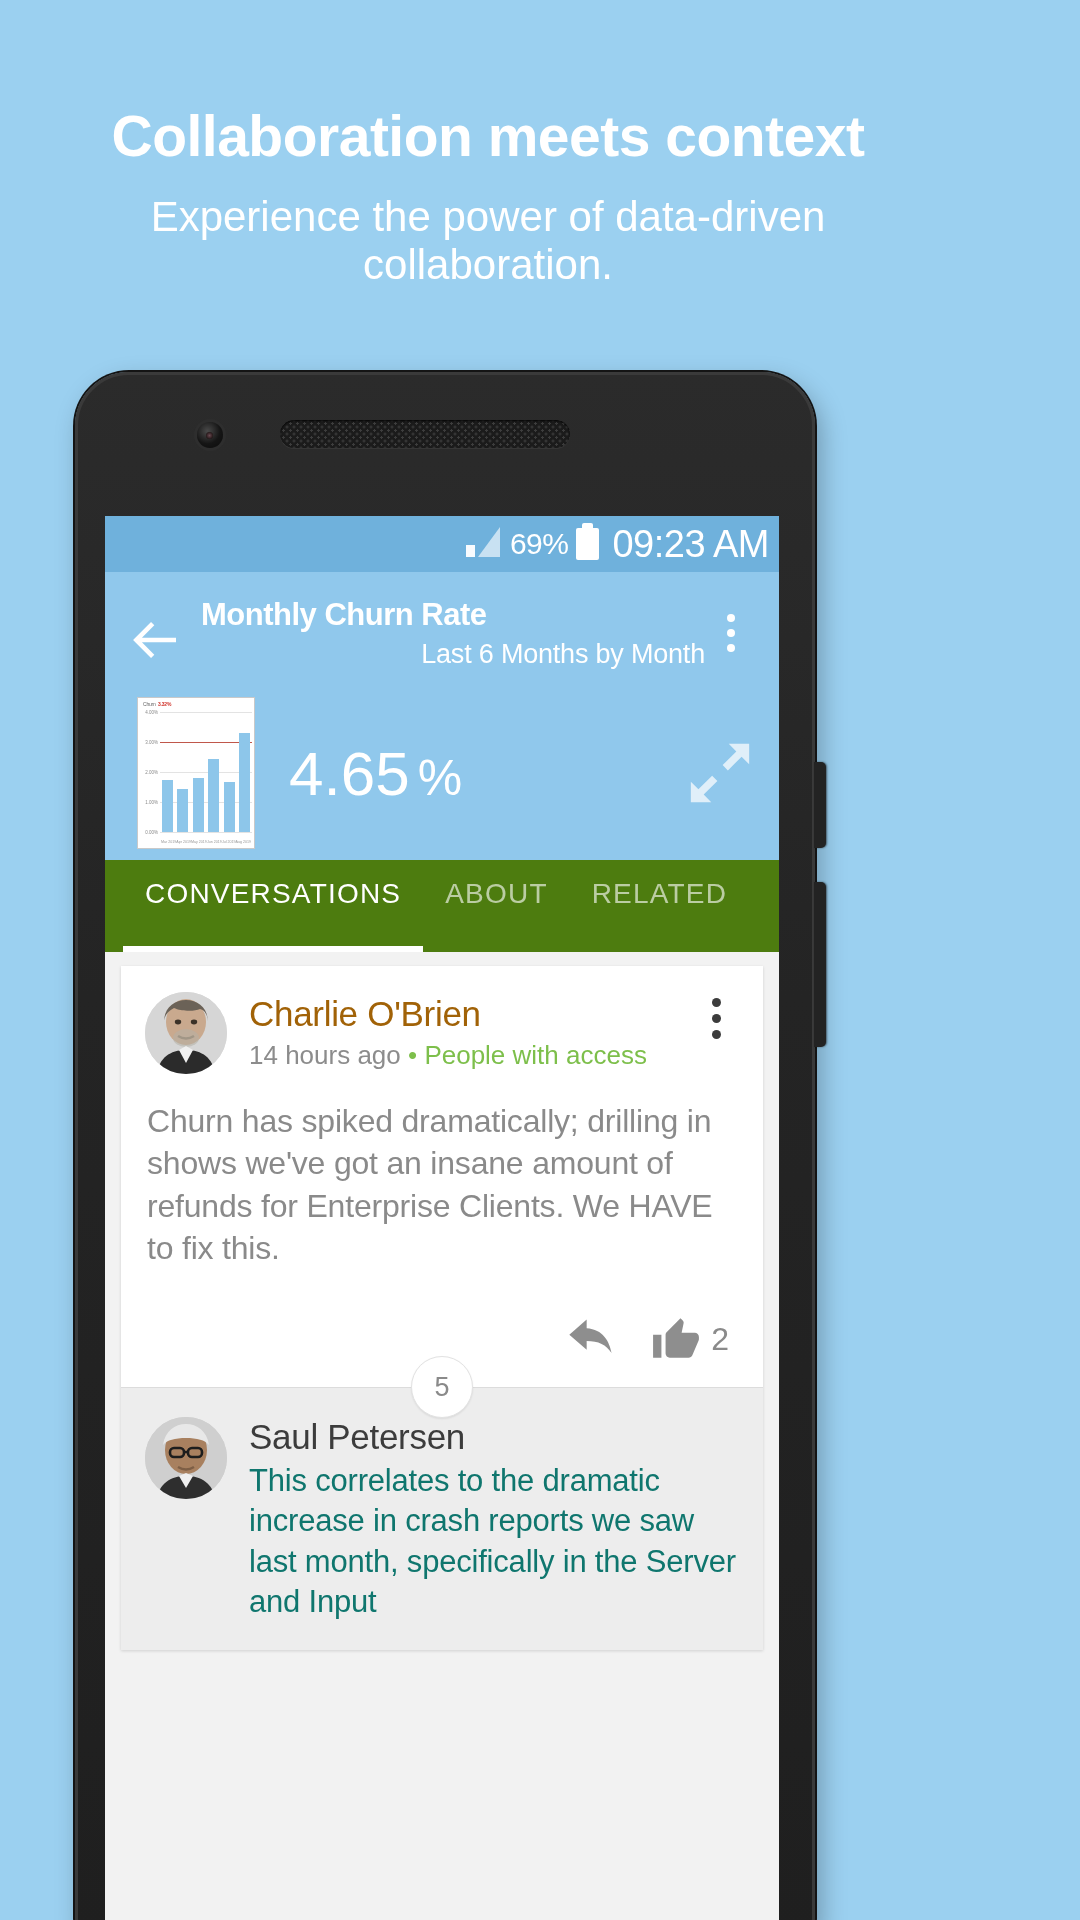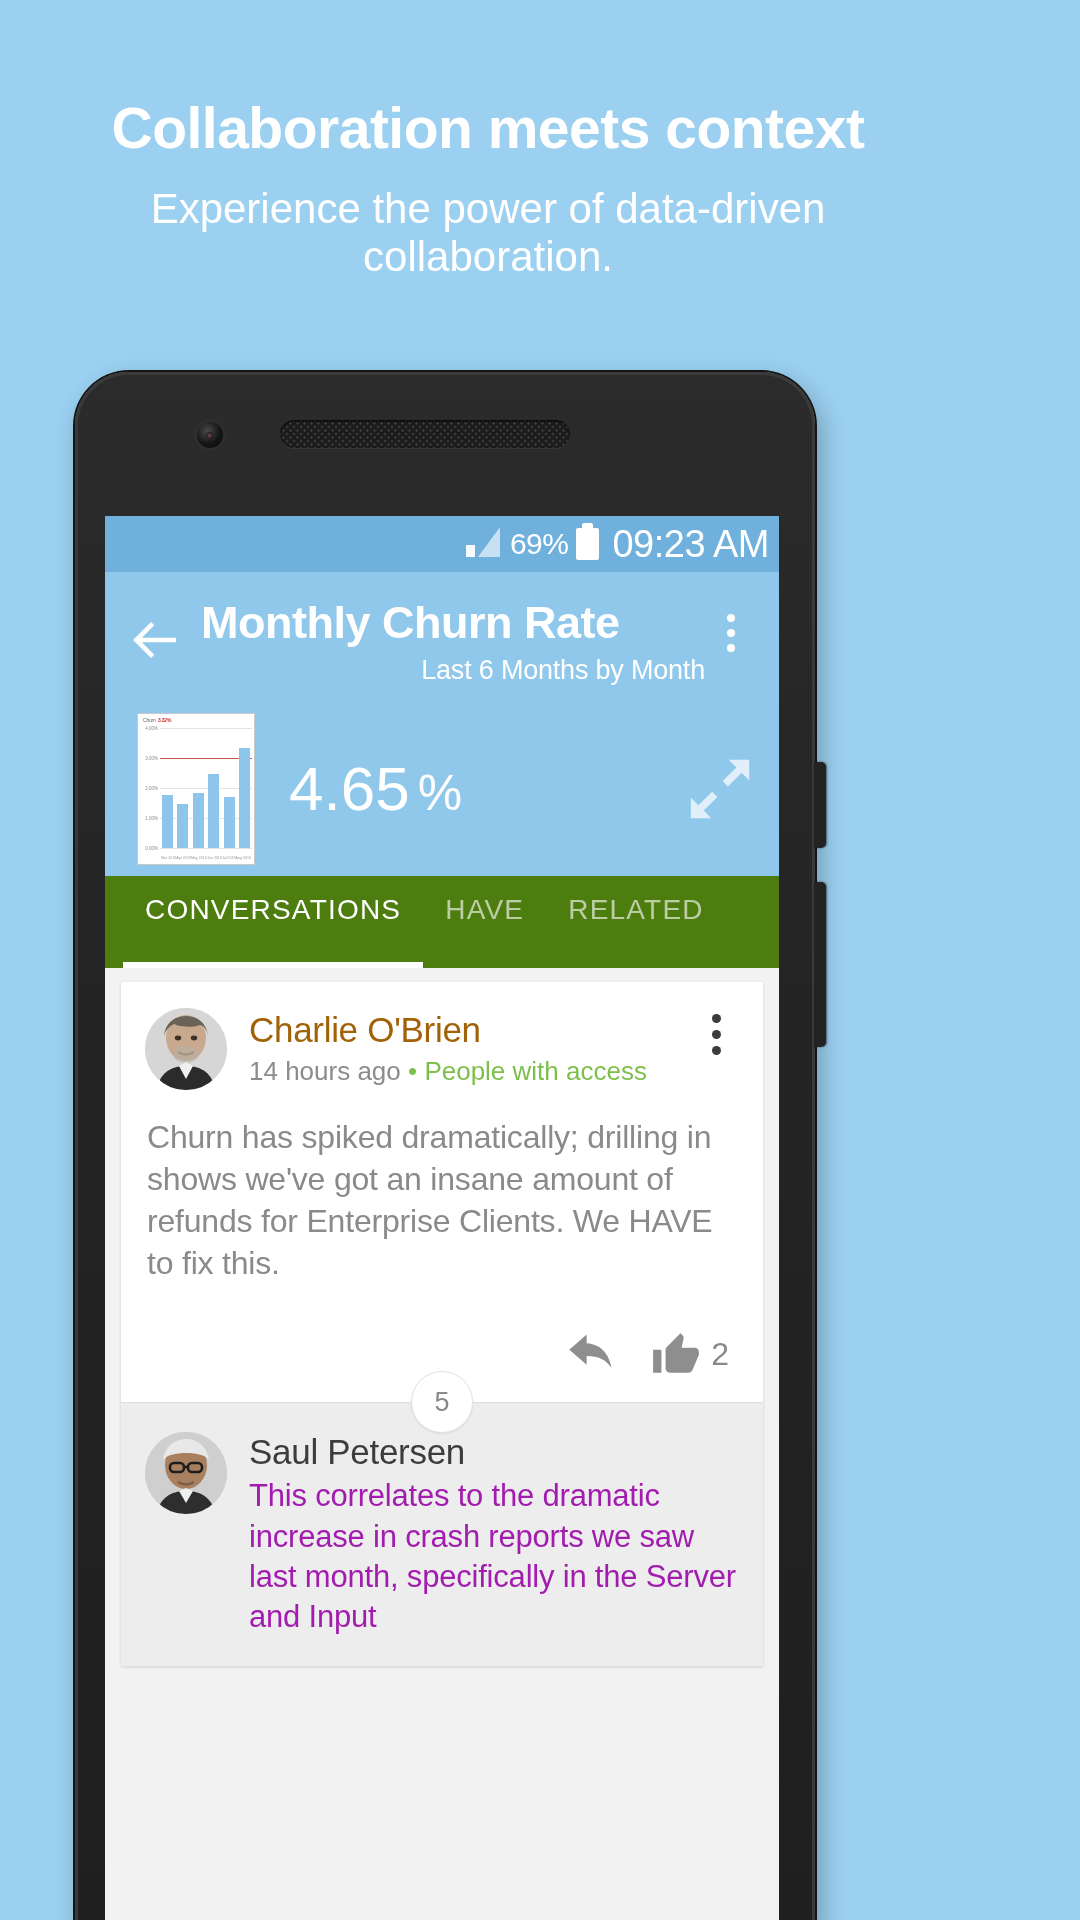--- a/index.html
+++ b/index.html
@@ -9,21 +9,21 @@
     overflow: hidden;
   }
   body {
     background: #9BD0F0;
     position: relative;
   }
 
   
   .promo {
     position: absolute;
-    top: 4px; left: 0; width: 976px;
+    top: 12px; left: 0; width: 976px;
     padding-top: 95px;
     text-align: center;
     color: #ffffff;
   }
   .promo-title {
     font-size: 57px;
     font-weight: bold;
     letter-spacing: -0.5px;
     line-height: 1.05;
   }
@@ -139,21 +139,21 @@
   }
   .back-arrow {
     width: 56px; height: 56px;
     flex: 0 0 56px;
     position: relative;
     margin-top: 14px;
   }
   .back-arrow svg { display:block; }
   .title-block { flex: 1; margin-left: 18px; }
   .title-main {
-    font-size: 45px; font-weight: bold; letter-spacing: -0.5px; line-height:1.1;
+    font-size: 31px; font-weight: bold; letter-spacing: -0.5px; line-height:1.1;
   }
   .title-sub {
     font-size: 27px; font-weight: 400; margin-top: 7px; letter-spacing:-0.2px;text-align:right;
   }
   .overflow-dots {
     flex: 0 0 52px; width:52px; margin-top:16px;
     display:flex; flex-direction:column; align-items:center; gap:7px;
   }
   .overflow-dots i { width:8px;height:8px;border-radius:50%;background:#ffffff;display:block; }
 
@@ -281,21 +281,21 @@
     display:flex;align-items:center;justify-content:center;
     font-size:27px; color:#8a8a8a;
     box-shadow: 0 1px 2px rgba(0,0,0,0.08);
   }
 
   .reply-card { background:#EDEDED; padding: 30px 24px 28px 24px; display:flex; }
   .reply-avatar{ width:82px;height:82px;border-radius:50%;flex:0 0 82px;overflow:hidden;background:#cfcfcf;position:relative;}
   .reply-avatar svg{position:absolute;inset:0;width:100%;height:100%;}
   .reply-text-wrap{ flex:1; margin-left:22px; }
   .reply-author{ font-size:35px;color:#3c3c3c;letter-spacing:-0.3px;}
-  .reply-body{ font-size:31px;color:#a21caf;line-height:1.3;margin-top:4px;letter-spacing:-0.2px;}
+  .reply-body{ font-size:31px;color:#0f766e;line-height:1.3;margin-top:4px;letter-spacing:-0.2px;}
 </style>
 </head>
 <body>
 
 <div class="promo">
   <div class="promo-title">Collaboration meets context</div>
   <div class="promo-sub">Experience the power of data-driven collaboration.</div>
 </div>
 
 <div class="phone">
@@ -378,21 +378,21 @@
         <div class="expand-icon">
           <svg viewBox="0 0 48 48" width="70" height="70" aria-hidden="true">
             <path d="M44 4H30l5.2 5.2-9.4 9.4 3.6 3.6 9.4-9.4L44 18z" fill="#ffffff"></path>
             <path d="M4 44h14l-5.2-5.2 9.4-9.4-3.6-3.6-9.4 9.4L4 30z" fill="#ffffff"></path>
           </svg>
         </div>
       </div>
 
       <div class="tabs">
         <div class="tab active">CONVERSATIONS</div>
-        <div class="tab">HAVE</div>
+        <div class="tab">ABOUT</div>
         <div class="tab">RELATED</div>
       </div>
     </div>
 
     <div class="content">
       <div class="card">
 
         <div class="post-head">
           <div class="avatar">
             <svg viewBox="0 0 82 82" aria-hidden="true">

